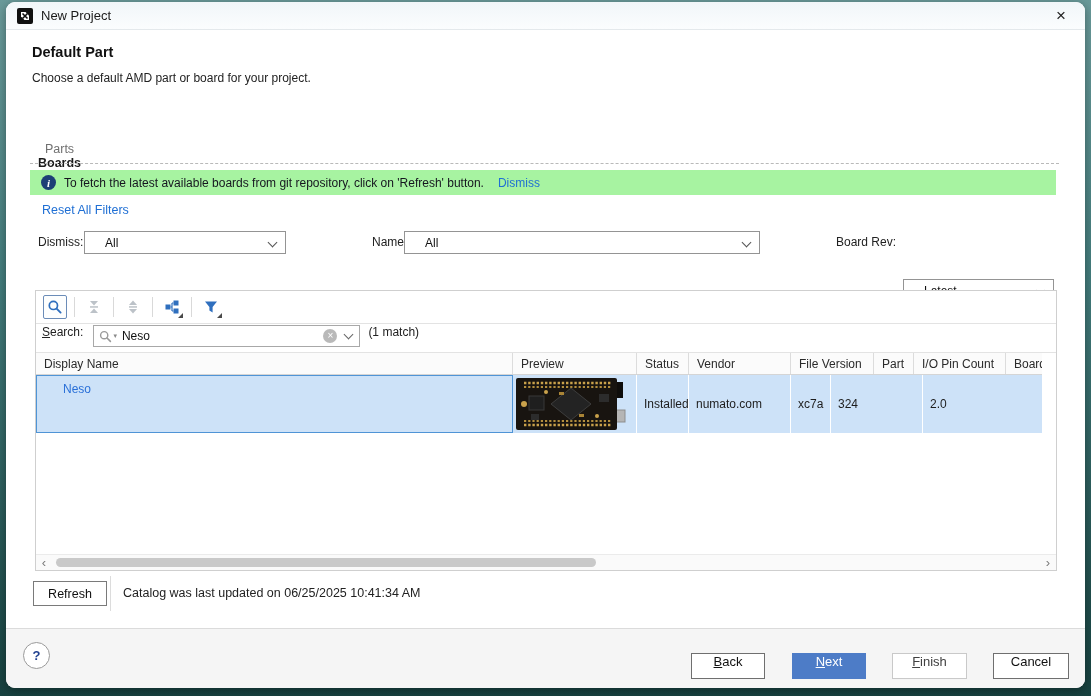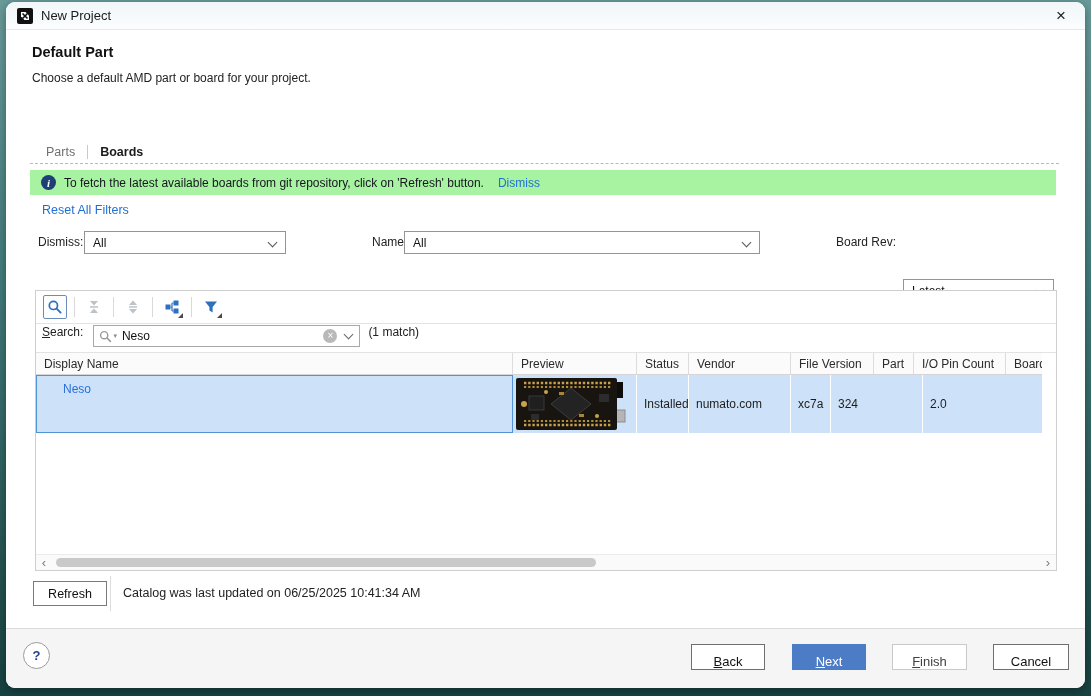--- a/index.html
+++ b/index.html
@@ -28,21 +28,21 @@
   .win-title { margin-left:8px; font-size:13px; color:#1a1a1a; }
   .close-btn {
     position:absolute; right:12px; top:3px; width:24px; height:22px;
     display:flex; align-items:center; justify-content:center;
     font-size:17px; color:#222; cursor:pointer; background:transparent; border:none;
   }
   
   .page-title { position:absolute; left:26px; top:42px; font-size:14.5px; font-weight:bold; color:#111; }
   .page-subtitle { position:absolute; left:26px; top:69px; font-size:12px; color:#222; }
   
-  .tabs { position:absolute; left:40px; top:140px; height:20px; display:flex; align-items:center; }
+  .tabs { position:absolute; left:32px; top:140px; height:20px; display:flex; align-items:center;flex-direction:column; }
   .tab { font-size:12.5px; cursor:pointer; }
   .tab.inactive { color:#707070; }
   .tab.active { color:#1b1b1b; font-weight:bold; }
   .tab-divider { width:1px; height:14px; background:#c9c9c9; margin:0 12px; }
   .dashed-sep { position:absolute; left:24px; right:26px; top:161px; border-top:1px dashed #b9b9b9; }
   
   .banner {
     position:absolute; left:24px; top:168px; width:1026px; height:25px;
     background:#a7f3a1; display:flex; align-items:center; font-size:12px; color:#15151f;
   }
@@ -53,21 +53,21 @@
     margin:0 8px 0 11px; flex:0 0 auto;
   }
   .banner-text { margin-right:14px; }
   .link { color:#1f6fd4; cursor:pointer; text-decoration:none; }
   .reset-link { position:absolute; left:36px; top:201px; font-size:12.5px; }
   
   .filter-label { position:absolute; top:233px; font-size:12px; color:#222; }
   .select {
     position:absolute; top:229px; height:23px; background:#fff;
     border:1px solid #949494; display:flex; align-items:center;
-    padding-left:8px; font-size:12px; color:#111; cursor:pointer;
+    padding-left:20px; font-size:12px; color:#111; cursor:pointer;
   }
   .chev {
     position:absolute; right:9px; top:7px; width:7px; height:7px;
     border-left:1.6px solid #555; border-bottom:1.6px solid #555;
     transform:rotate(-45deg);
   }
   
   .panel {
     position:absolute; left:29px; top:288px; width:1022px; height:281px;
     border:1px solid #cfcfcf; background:#fff;
@@ -149,22 +149,22 @@
   .footer {
     position:absolute; left:0; right:0; bottom:0; height:60px;
     background:#f5f5f5; border-top:1px solid #dbdbdb; border-radius:0 0 9px 9px;
   }
   .help-btn {
     position:absolute; left:17px; top:13px; width:27px; height:27px; border-radius:50%;
     border:1px solid #9a9a9a; background:#fff; color:#1f3f8f; font-weight:bold;
     font-size:13px; display:flex; align-items:center; justify-content:center; cursor:pointer;
   }
   .fbtn {
-    position:absolute; top:15px; height:26px; font-family:"Liberation Sans",sans-serif;
-    font-size:13px; display:flex; align-items:flex-end; justify-content:center; cursor:pointer;
+    position:absolute; top:24px; height:26px; font-family:"Liberation Sans",sans-serif;
+    font-size:13px; display:flex; align-items:flex-start; justify-content:center; cursor:pointer;
   }
   .btn-plain { background:#fff; border:1px solid #6f6f6f; color:#111; }
   .btn-primary { background:#4d7cc7; border:1px solid #4d7cc7; color:#fff; }
   .btn-disabled { background:#fff; border:1px solid #c9c9c9; color:#404040; cursor:default; }
   .b-back{left:685px;width:74px;} .b-next{left:786px;width:74px;}
   .b-finish{left:886px;width:75px;} .b-cancel{left:987px;width:76px;}
   .mn { display:inline-block; }
   .mn::first-letter { text-decoration:underline; }
 </style>
 </head>

